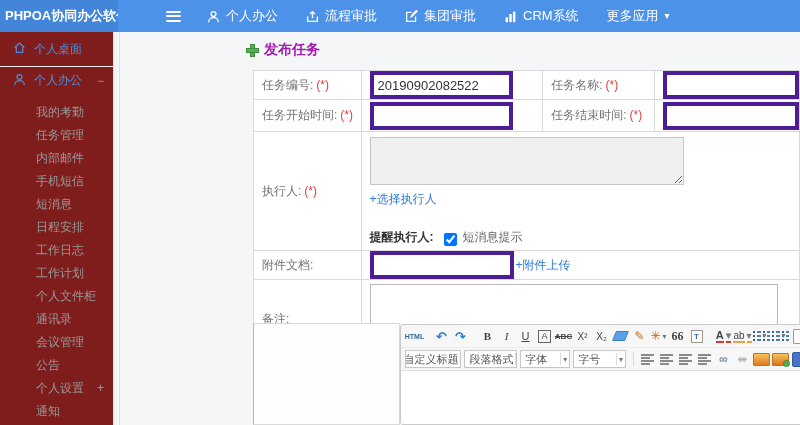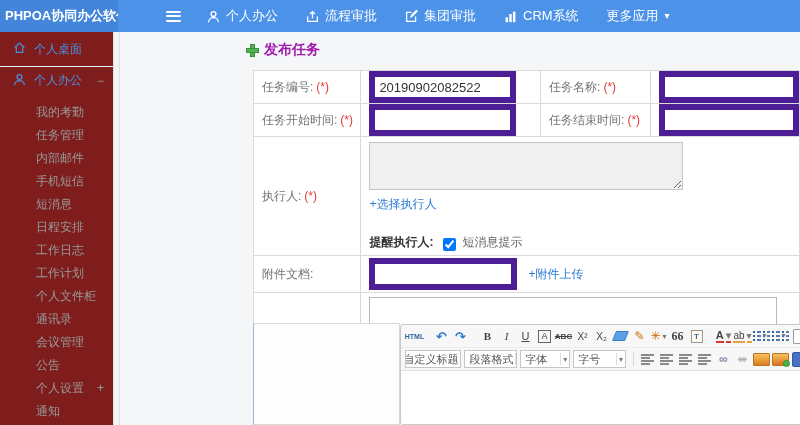--- a/index.html
+++ b/index.html
@@ -39,33 +39,33 @@
   .plus-icon{width:13px;height:13px;position:relative;display:inline-block;}
   .plus-icon::before,.plus-icon::after{content:"";position:absolute;background:#52b152;border:1px solid #3f8f3f;box-sizing:border-box;}
   .plus-icon::before{left:4px;top:0;width:5px;height:13px;}
   .plus-icon::after{left:0;top:4px;width:13px;height:5px;}
 
   table.form{position:absolute;left:253px;top:70px;border-collapse:collapse;table-layout:fixed;background:#fff;}
   table.form td{border:1px solid #d9d9d9;vertical-align:middle;padding:0 0 0 8px;box-sizing:border-box;}
   td.lbl{font-size:12px;color:#737373;white-space:nowrap;}
   .star{color:#e43c3c;font-size:12px;margin-left:3px;}
   .c1{width:140px;} .c2{width:247px;} .c3{width:138px;} .c4{width:110px;}
-  .r1{height:24px;} .r2{height:32px;} .r3{height:80px;} .r4{height:37px;} .r5{height:72px;}
-  input.txt{height:18px;border:6px solid #4c1d95;font-size:13px;color:#333;padding:1px 4px;
+  .r1{height:24px;} .r2{height:32px;} .r3{height:80px;} .r4{height:29px;} .r5{height:72px;}
+  input.txt{height:18px;border:4px solid #4c1d95;font-size:13px;color:#333;padding:1px 4px;
             font-family:"Liberation Sans","DejaVu Sans",sans-serif;box-sizing:content-box;background:#fff;}
   .w128{width:120px;} .w130{width:127px;}
   textarea.exec{width:308px;height:42px;background:#f0f0f0;border:1px solid #c6c6c6;resize:both;margin-top:5px;}
   textarea.remark{width:402px;height:60px;background:#fff;border:1px solid #b9b9b9;resize:both;margin:4px 0;}
   a.blue{color:#2d7bd4;font-size:12px;text-decoration:none;cursor:pointer;}
   .exec-cell{vertical-align:top;}
   .remind{display:flex;align-items:flex-end;gap:4px;margin-top:21px;padding-bottom:4px;}
   .remind .rl{font-size:12px;font-weight:bold;color:#333;}
   .remind .ro{font-size:12px;color:#666;}
   .remind input{width:13px;height:13px;margin:0 2px 0 6px;}
-  .attach-row{display:flex;align-items:center;gap:11px;}
+  .attach-row{display:flex;align-items:center;gap:2px;}
 
   
   .editor-label{position:absolute;left:253px;top:323px;width:147px;height:102px;background:#fdfdfd;
                 border:1px solid #d9d9d9;border-left:1px solid #9db9d9;box-sizing:border-box;}
   .editor-box{position:absolute;left:400px;top:324px;width:414px;height:101px;border:1px solid #c9c9c9;
               border-radius:3px;background:#f7f7f7;box-sizing:border-box;overflow:hidden;}
   .tb-row{display:flex;align-items:center;padding:2px 4px;height:18px;}
   .tb-row1{border-bottom:1px solid #ececec;}
   .tb-btn{min-width:17px;height:16px;display:flex;align-items:center;justify-content:center;
           font-size:11px;color:#444;cursor:pointer;border-radius:2px;margin:0 1px;white-space:nowrap;}

